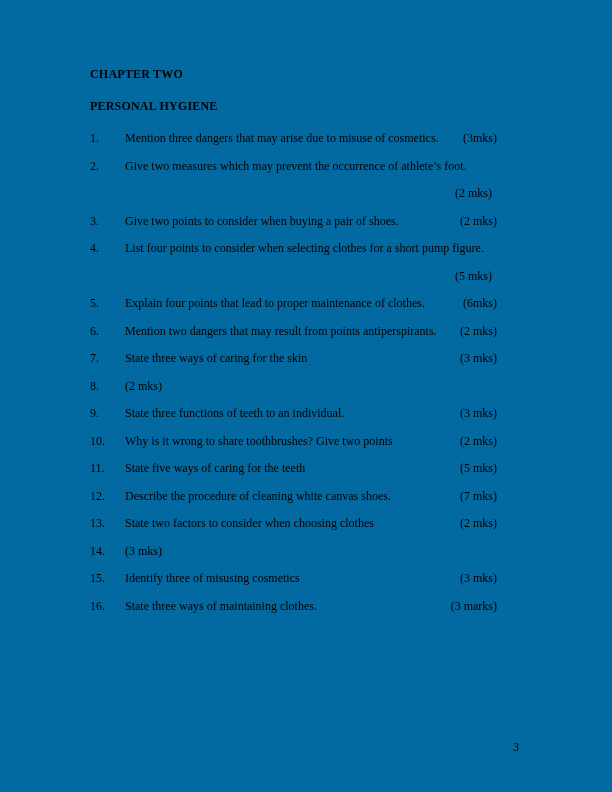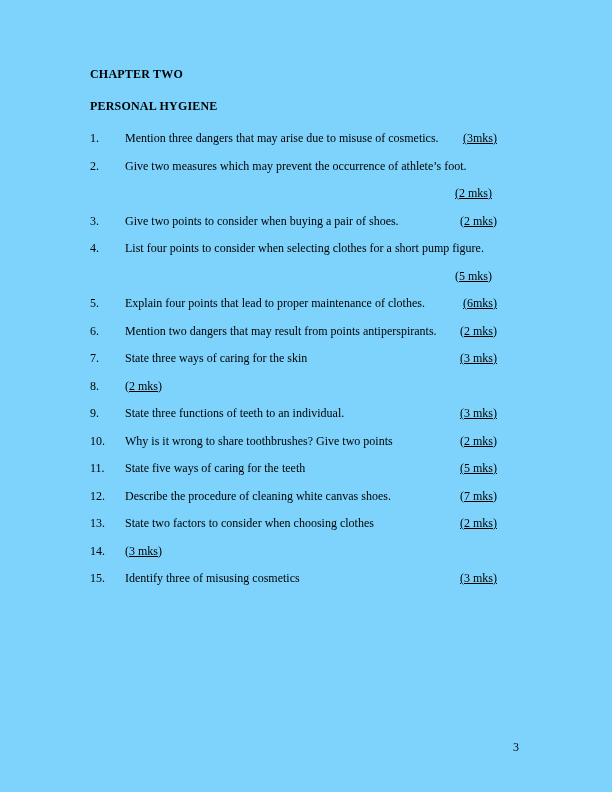--- a/index.html
+++ b/index.html
@@ -4,21 +4,21 @@
 <style>
   html, body {
     margin: 0;
     padding: 0;
     background: #ffffff;
   }
   .page {
     position: relative;
     width: 612px;
     height: 792px;
-    background: #7dd3fc;
+    background: #0369a1;
     box-sizing: border-box;
     padding: 67px 115px 0 90px;
     font-family: "Liberation Serif", serif;
     font-size: 12px;
     color: #000000;
     overflow: hidden;
   }
   .heading {
     font-weight: bold;
     font-size: 12px;
@@ -38,21 +38,20 @@
   .q-num {
     flex: 0 0 35px;
   }
   .q-text {
     flex: 1 1 auto;
   }
   .q-marks {
     flex: 0 0 auto;
     text-align: center;
     white-space: nowrap;
-    text-decoration: underline;
   }
   .marks-row {
     justify-content: flex-end;
     padding-right: 5px;
   }
   .page-number {
     position: absolute;
     top: 740px;
     right: 93px;
     font-size: 12px;
@@ -135,15 +134,20 @@
       </div>
       <div class="q-row">
         <span class="q-num">14.</span>
         <span class="q-marks">(3 mks)</span>
       </div>
       <div class="q-row">
         <span class="q-num">15.</span>
         <span class="q-text">Identify three of misusing cosmetics</span>
         <span class="q-marks">(3 mks)</span>
       </div>
+      <div class="q-row">
+        <span class="q-num">16.</span>
+        <span class="q-text">State three ways of maintaining clothes.</span>
+        <span class="q-marks">(3 marks)</span>
+      </div>
     </div>
   <div class="page-number">3</div>
 </div>
 
 </body></html>

